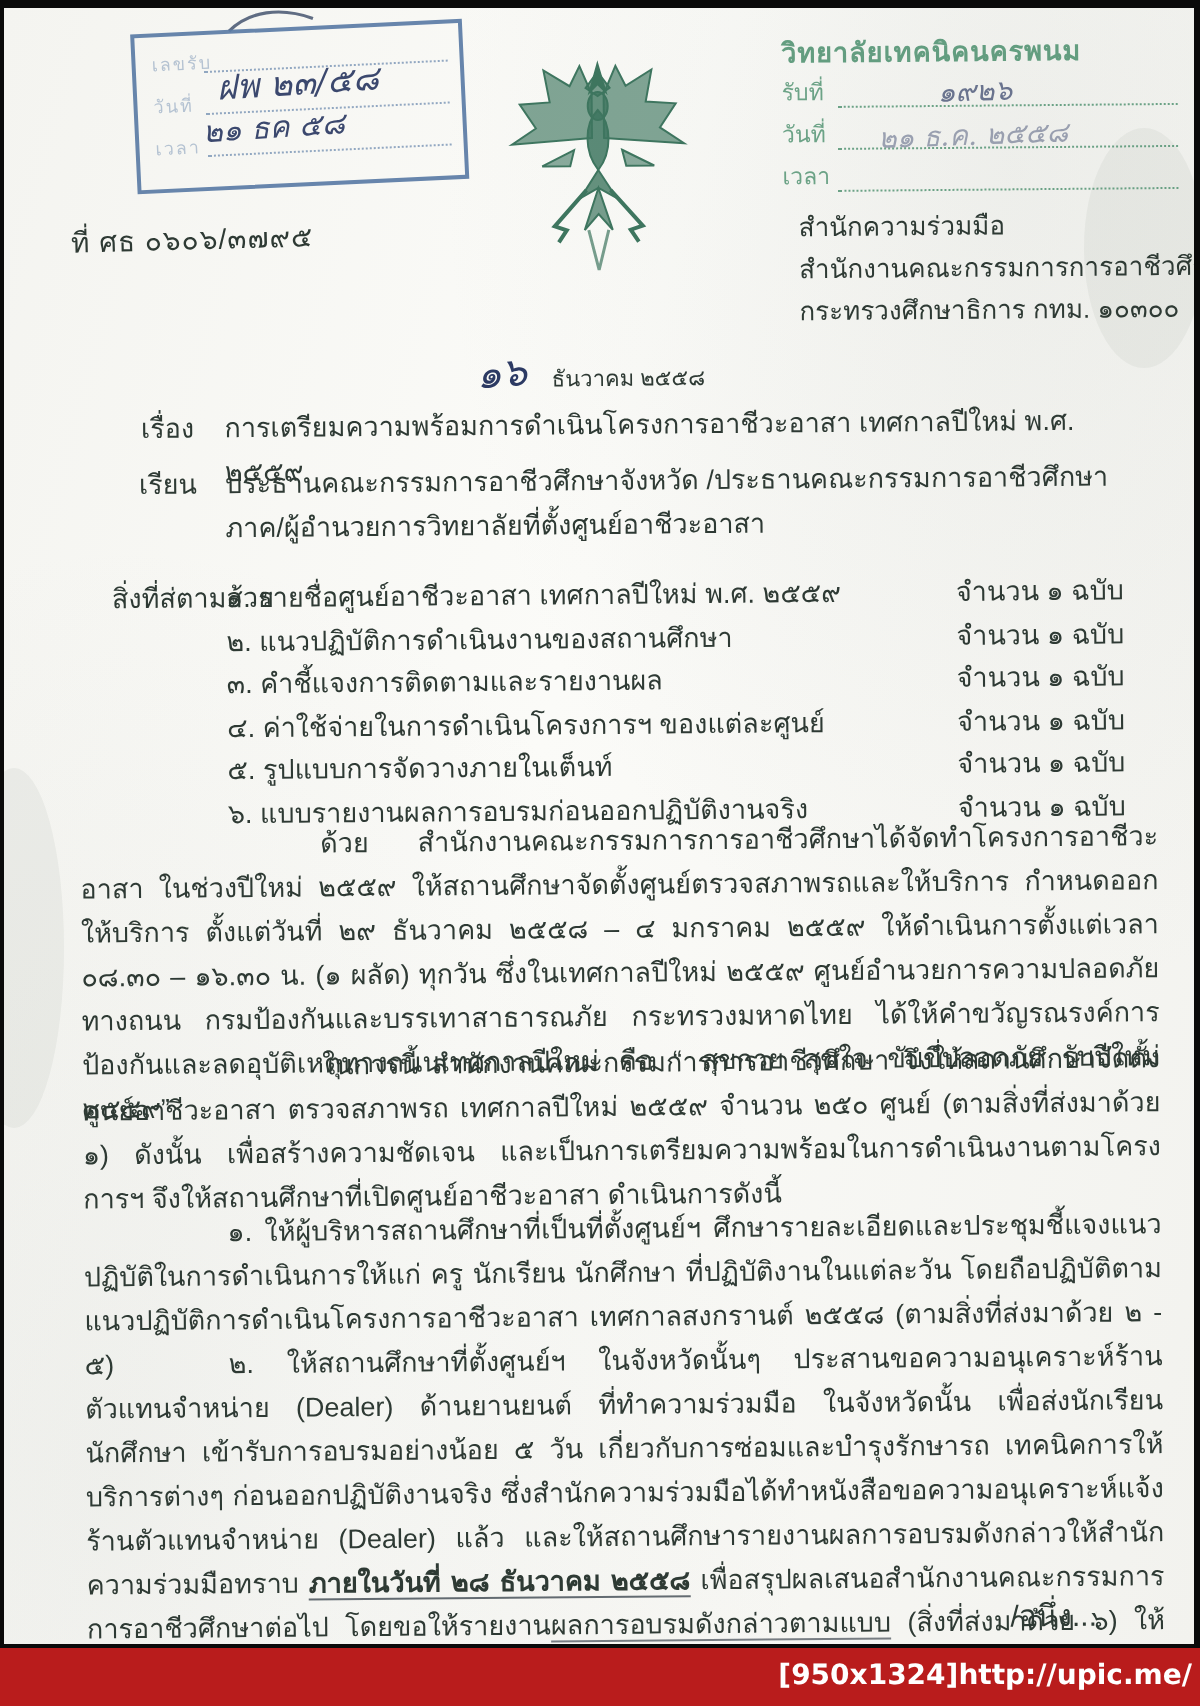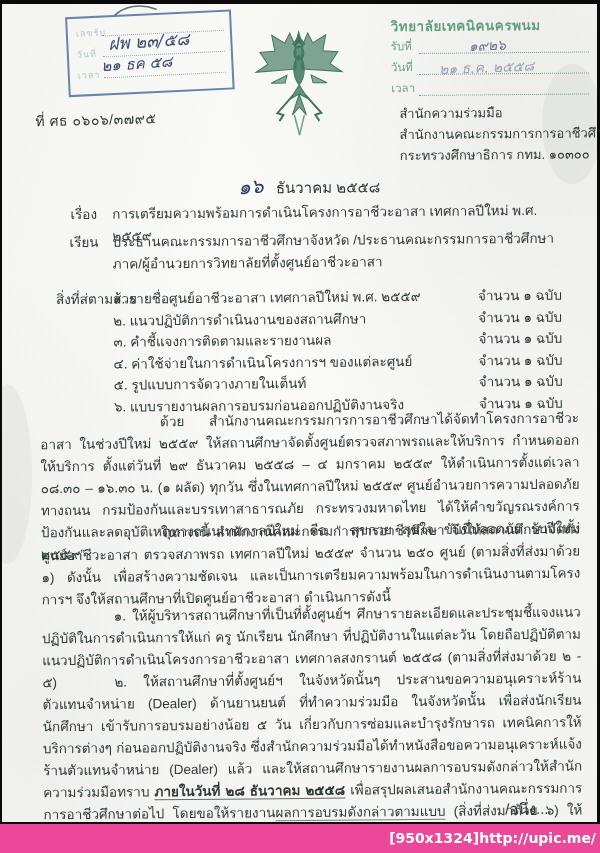--- a/index.html
+++ b/index.html
@@ -59,21 +59,21 @@
   .stamp-right .dots{
     position:absolute;left:28px;right:4px;bottom:4px;
     border-bottom:1px dotted var(--stamp-green);
   }
   .stamp-right .hv{position:absolute;font-size:14px;transform:rotate(-1.5deg);opacity:.85;white-space:nowrap;}
   
   .sender{left:400px;top:100px;font-size:13px;line-height:21px;white-space:nowrap;}
   
   .dateline{left:238px;top:166px;white-space:nowrap;}
   .dateline .day{font-size:20px;transform:rotate(-4deg);display:inline-block;margin-right:8px;}
-  .dateline .rest{font-size:15px;}
+  .dateline .rest{font-size:11px;}
   
   .row-label{display:inline-block;width:57px;vertical-align:top;text-align:center;}
   .subject{left:55px;top:198px;width:525px;}
   .subject-text{display:inline-block;width:455px;}
   .recipient{left:55px;top:226px;width:530px;}
   .recipient-text{display:inline-block;width:468px;}
   
   .attachments{left:55px;top:282px;width:528px;}
   .att-label{position:absolute;left:0;top:0;font-size:13.5px;}
   .att-rows{margin-left:57px;}
@@ -83,21 +83,21 @@
   .para{left:38px;width:539px;text-align:justify;}
   .p1{top:406px;text-indent:120px;}
   .p2{top:517px;text-indent:120px;}
   .p3{top:600px;text-indent:72px;}
   .p4{top:666px;text-indent:72px;}
   .bold-ul{font-weight:bold;border-bottom:1.5px solid rgba(50,60,70,.75);}
   .hand-ul{border-bottom:1.5px solid rgba(50,60,70,.65);}
   .continuation{right:52px;top:796px;font-size:15px;}
   
   .watermark-bar{
-    position:absolute;left:0;right:0;bottom:0;height:29px;background:#ec4899;
+    position:absolute;left:0;right:0;bottom:0;height:29px;background:#b91c1c;
     color:#ffffff;text-align:right;padding:6px 4px 0 0;
     font-family:"DejaVu Sans", sans-serif;font-weight:bold;font-size:14px;
   }
   .smudge{position:absolute;border-radius:50%;background:rgba(120,125,120,.08);}
 </style>
 </head>
 <body>
 
 <div class="page">
   <div class="smudge" style="left:540px;top:60px;width:60px;height:120px;"></div>

